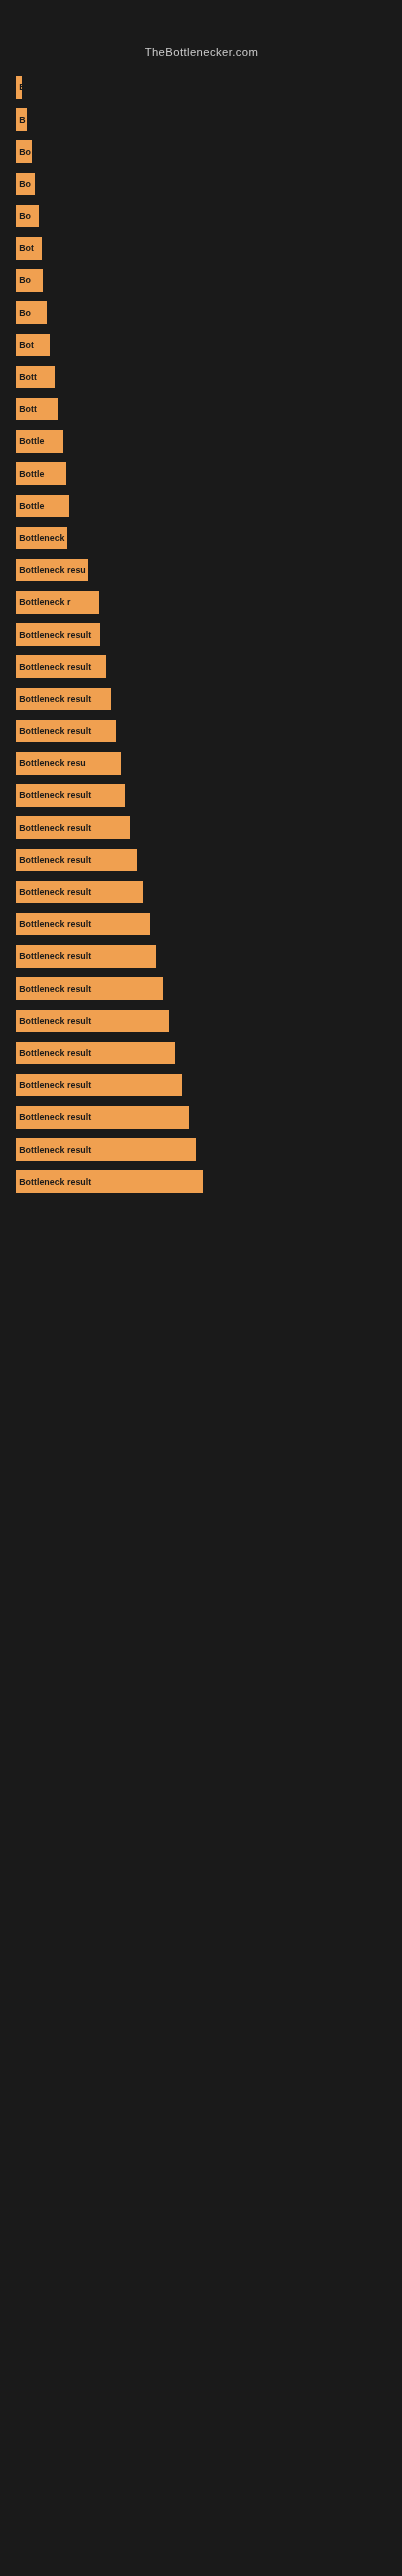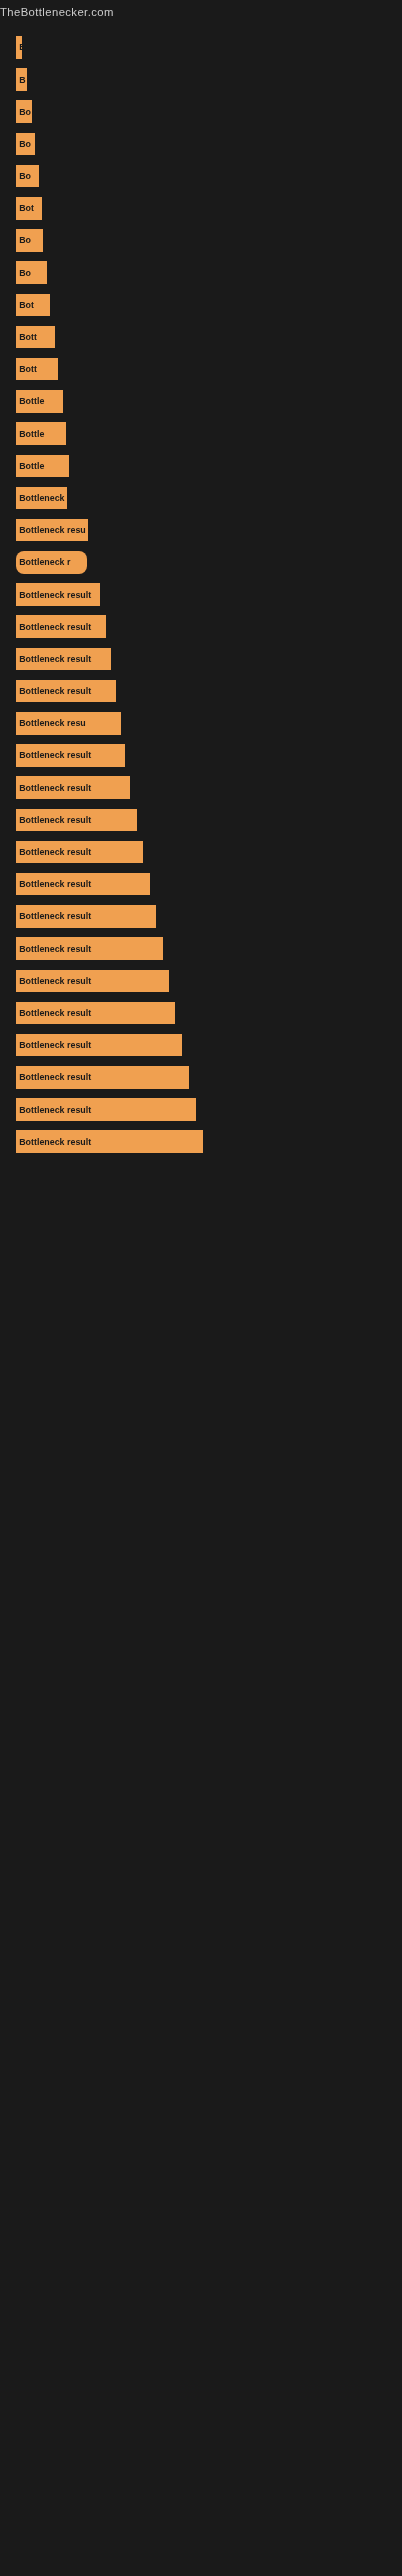--- a/index.html
+++ b/index.html
@@ -12,22 +12,24 @@
       background-color: #1a1a1a;
       width: 403px;
       min-height: 2576px;
       font-family: Arial, sans-serif;
       position: relative;
     }
 
     .site-title {
       color: #cccccc;
       font-size: 11.3px;
+      text-align: center;
       padding: 6.4px 0 9.7px 0;
       letter-spacing: 0.4px;
+      margin-top: 40px;
     }
 
     .bars-container {
       padding: 8px 16px;
       display: flex;
       flex-direction: column;
       gap: 0px;
     }
 
     .bar-row {
@@ -133,21 +135,21 @@
       <div class="bar" style="width: 51px;">
         <span class="bar-label">Bottleneck</span>
       </div>
     </div>
     <div class="bar-row">
       <div class="bar" style="width: 72px;">
         <span class="bar-label">Bottleneck resu</span>
       </div>
     </div>
     <div class="bar-row">
-      <div class="bar" style="width: 71px; border-radius: 8px;">
+      <div class="bar" style="width: 83px;">
         <span class="bar-label">Bottleneck r</span>
       </div>
     </div>
     <div class="bar-row">
       <div class="bar" style="width: 84px;">
         <span class="bar-label">Bottleneck result</span>
       </div>
     </div>
     <div class="bar-row">
       <div class="bar" style="width: 90px;">

